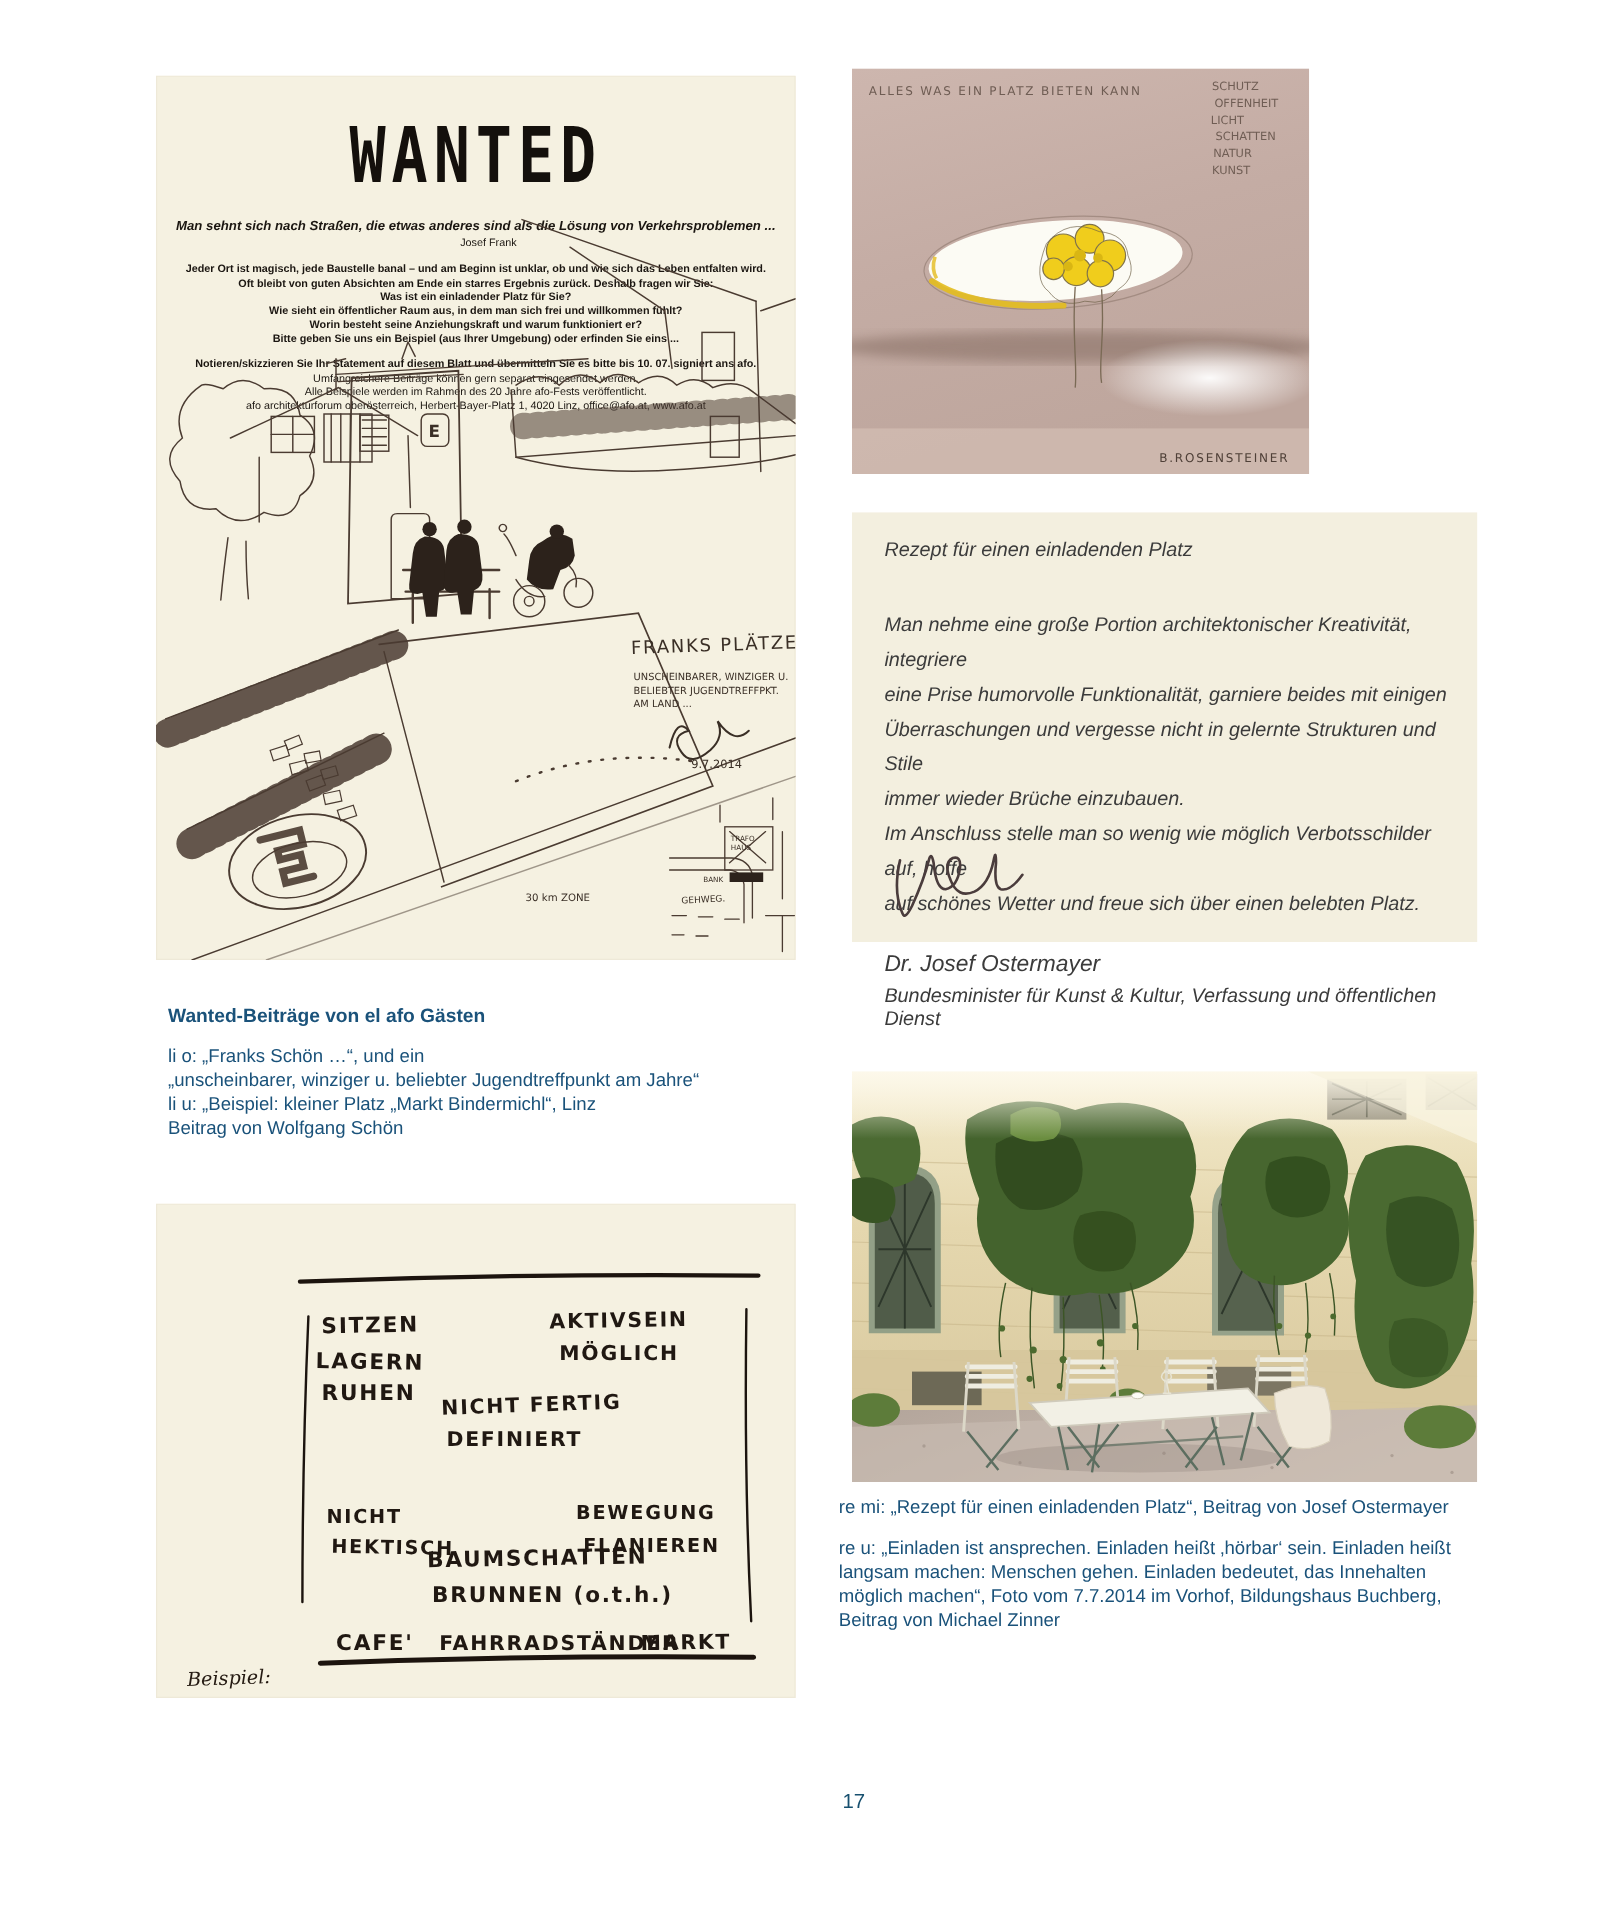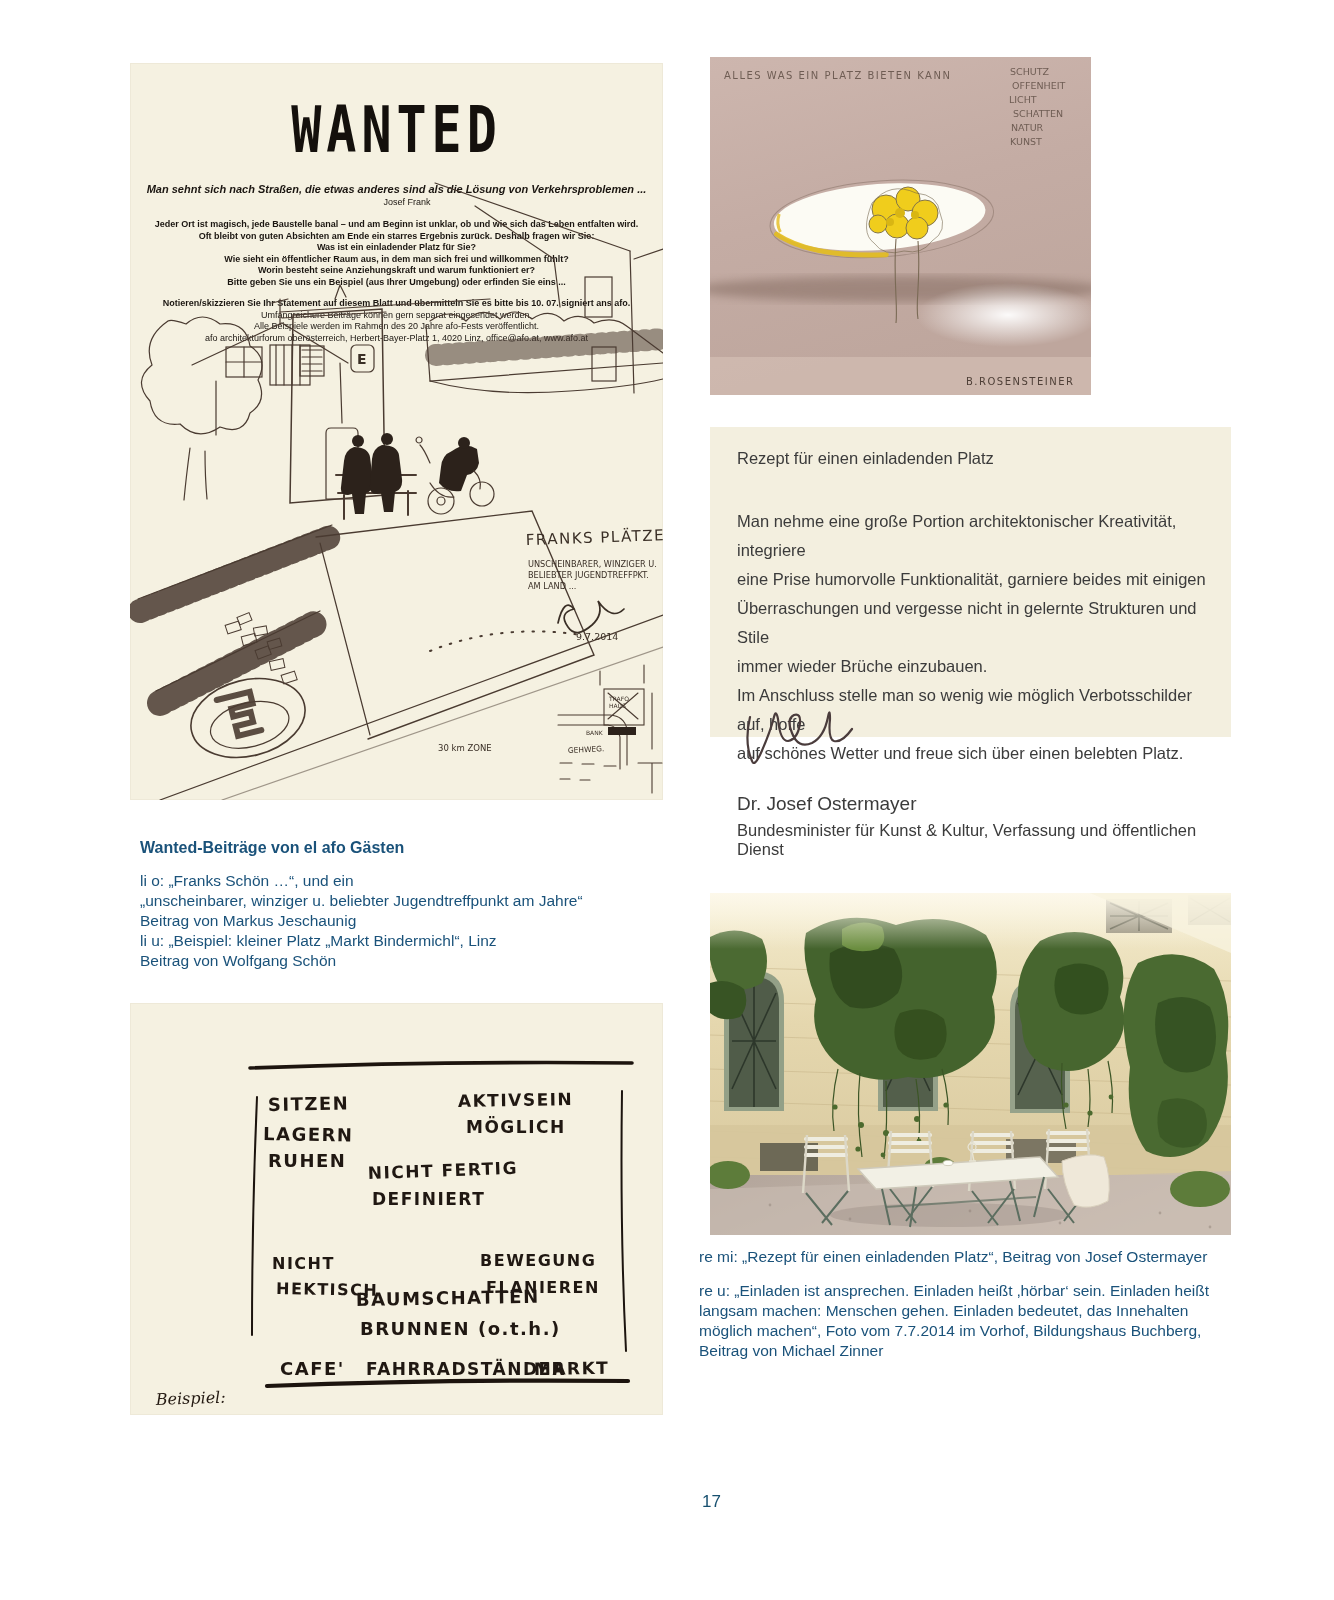--- a/index.html
+++ b/index.html
@@ -26,22 +26,22 @@
   .left-caption .l{font-size:15.5px;line-height:20px;}
 
   
   .board{position:absolute;left:130px;top:1003px;width:533px;height:412px;background:#f5f1e1;
          box-shadow:0 0 0 1px #eee9d8 inset;text-align:center;}
   .board svg{position:absolute;inset:0;}
   .marker{font-family:"DejaVu Sans", sans-serif;font-weight:700;fill:#201812;letter-spacing:1.5px;}
 
   
   .drawing{position:absolute;left:710px;top:57px;width:381px;height:338px;}
-  .recipe{position:absolute;left:710px;top:427px;width:521px;height:310px;background:#f3efdf;
-          color:#3b3b3b;}
+  .recipe{position:absolute;left:710px;top:427px;width:521px;height:358px;background:#f3efdf;
+          color:#3b3b3b;font-style:italic;}
   .recipe .title{position:absolute;left:27px;top:22px;font-size:16.5px;}
   .recipe .body{position:absolute;left:27px;top:80px;width:475px;font-size:16.5px;line-height:29px;}
   .recipe .sig{position:absolute;left:24px;top:262px;}
   .recipe .name{position:absolute;left:27px;top:366px;font-size:19px;}
   .recipe .role{position:absolute;left:27px;top:394px;font-size:16.5px;}
   .photo{position:absolute;left:710px;top:893px;width:521px;height:342px;}
 
   .right-captions{position:absolute;left:699px;top:1247px;width:536px;color:#1a527a;
                   font-size:15.5px;line-height:20px;}
   .right-captions p{margin:0 0 14px 0;}
@@ -181,21 +181,20 @@
         <text class="hand" x="438" y="690" font-size="7.5" transform="rotate(-3 438 690)">GEHWEG.</text>
         <text class="hand" x="308" y="688" font-size="8.5">30 km ZONE</text>
       </g>
     </svg>
   </div>
 
   <div class="left-caption">
     <div class="h">Wanted-Beiträge von el afo Gästen</div>
     <div class="l">li o: „Franks Schön …“, und ein</div>
     <div class="l">„unscheinbarer, winziger u. beliebter Jugendtreffpunkt am Jahre“</div>
-    <div class="l">Beitrag von Markus Jeschaunig</div>
     <div class="l">li u: „Beispiel: kleiner Platz „Markt Bindermichl“, Linz</div>
     <div class="l">Beitrag von Wolfgang Schön</div>
   </div>
 
   <div class="board">
     <svg viewBox="0 0 533 412">
       <g fill="none" stroke="#1c140e" stroke-linecap="round">
         <path d="M120,65 Q310,58 502,60" stroke-width="3.6"></path>
         <path d="M127,94 Q122,210 122,332" stroke-width="2"></path>
         <path d="M492,88 Q490,230 496,348" stroke-width="2"></path>

